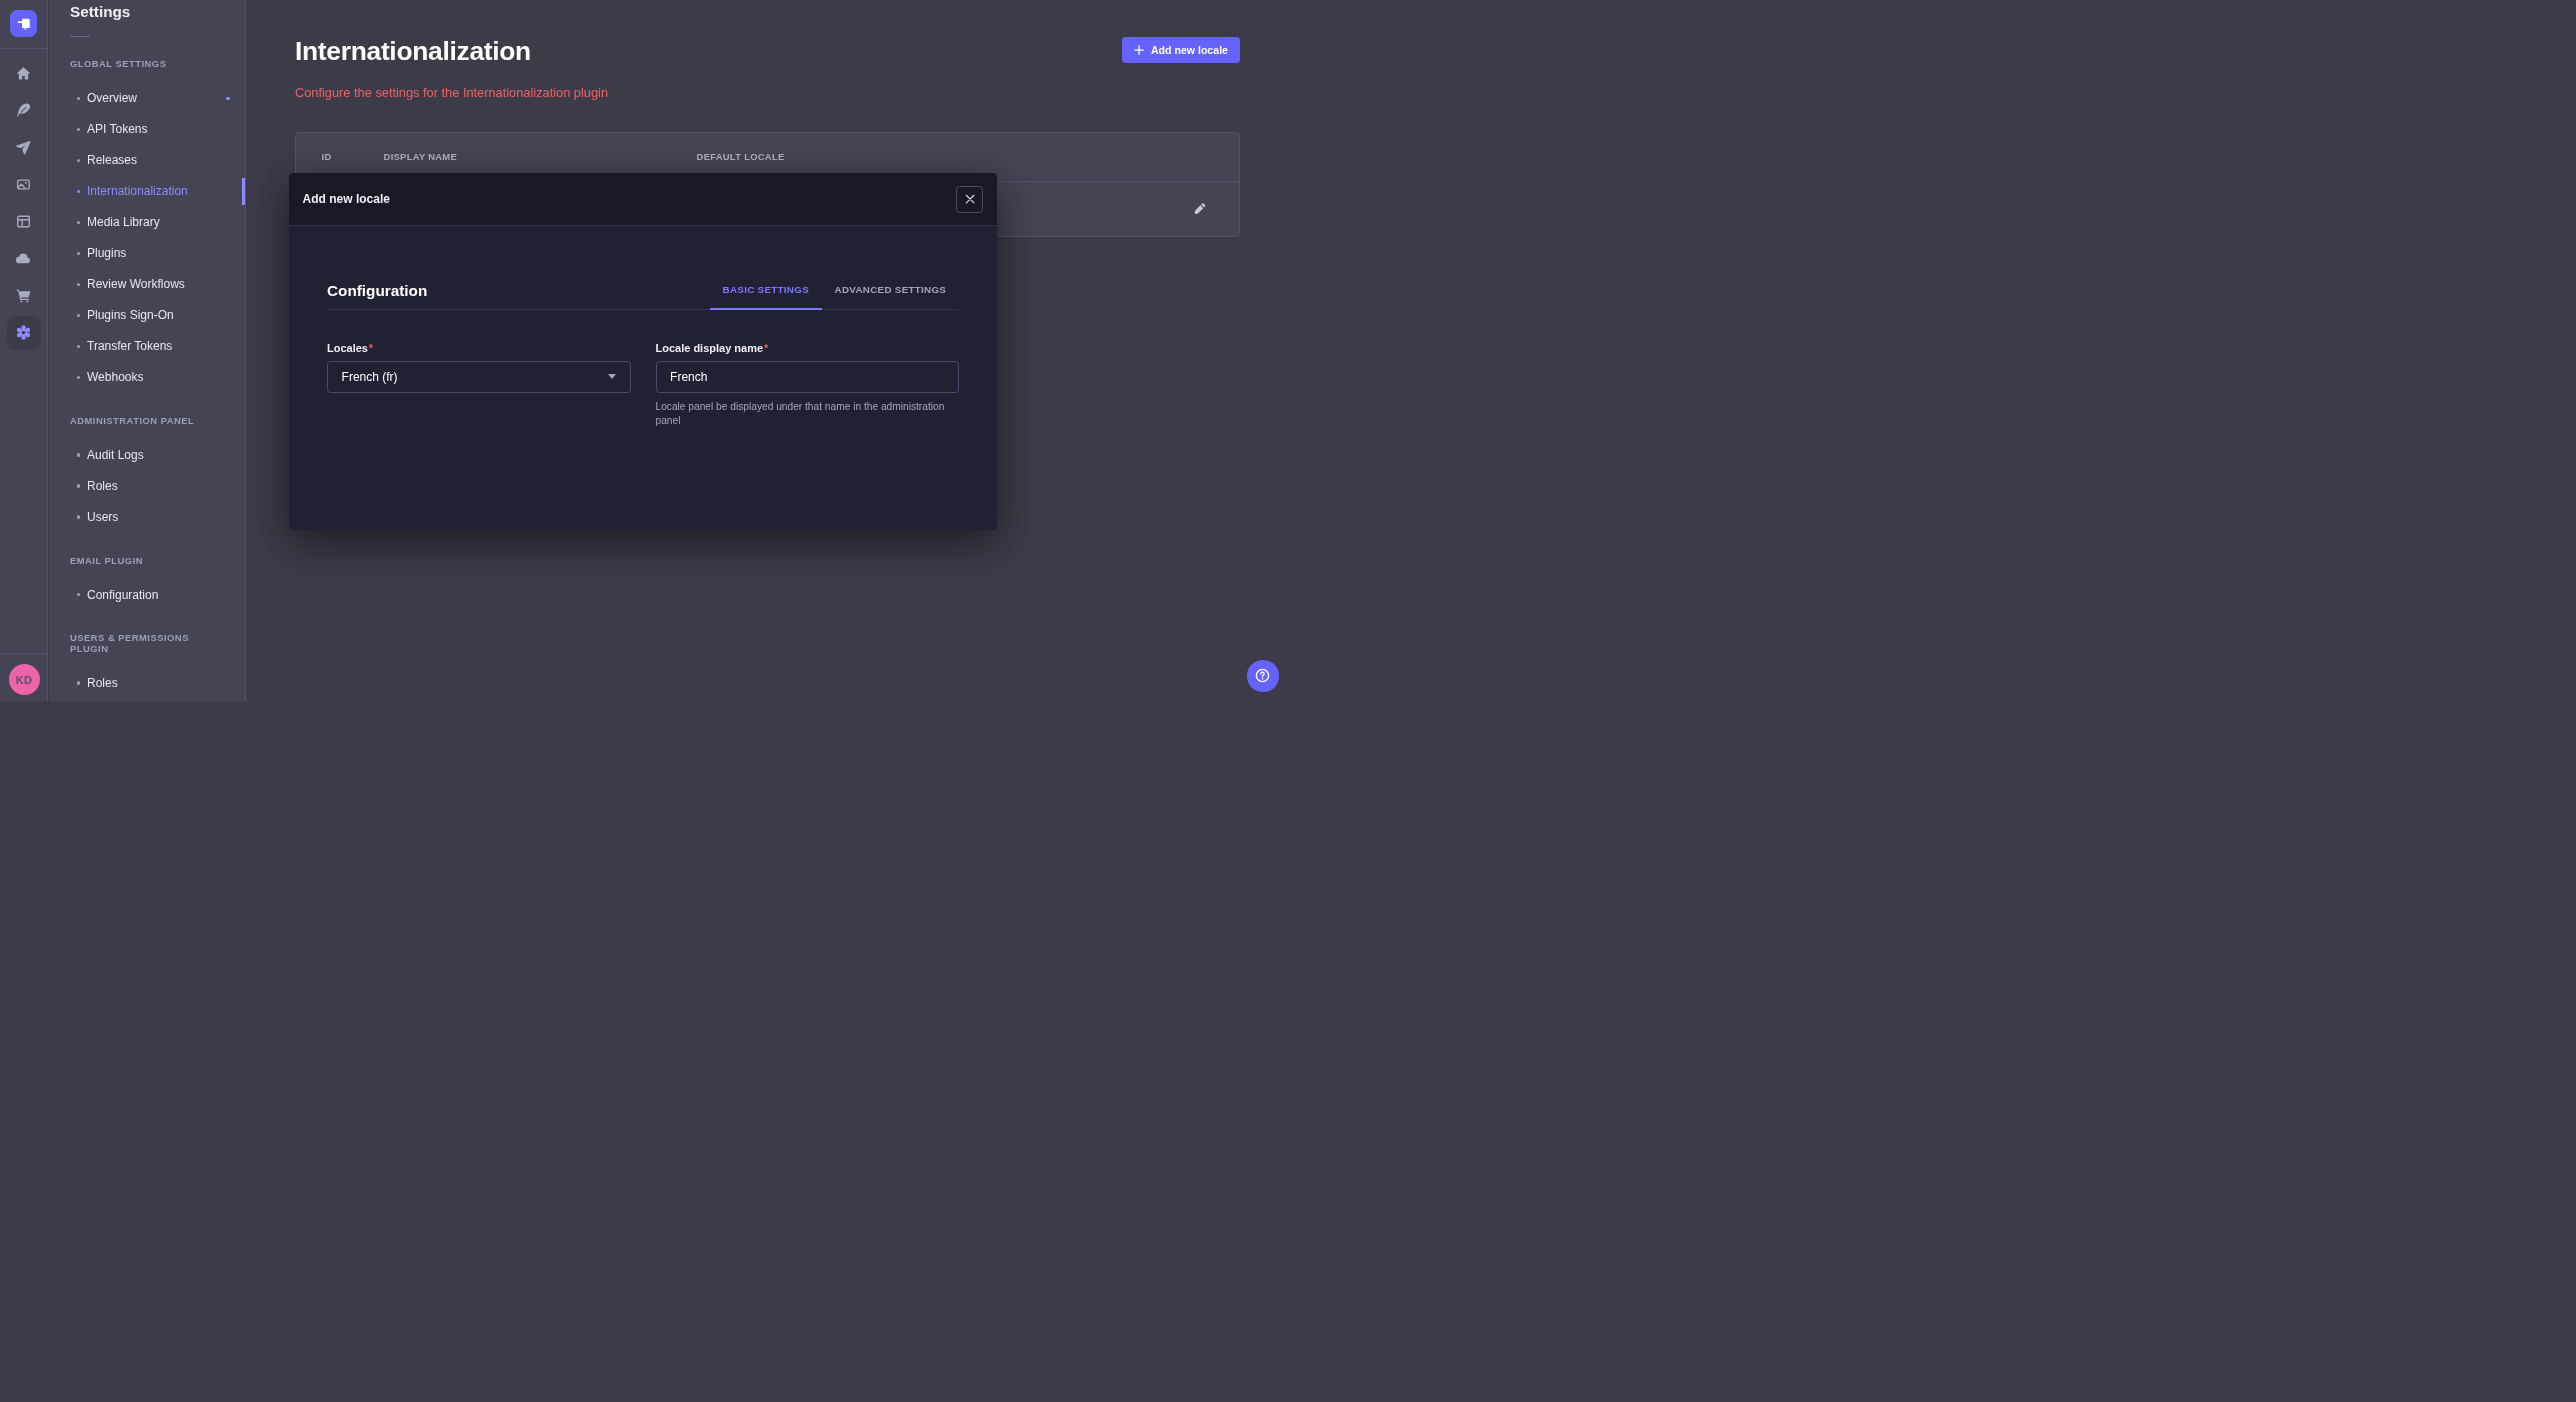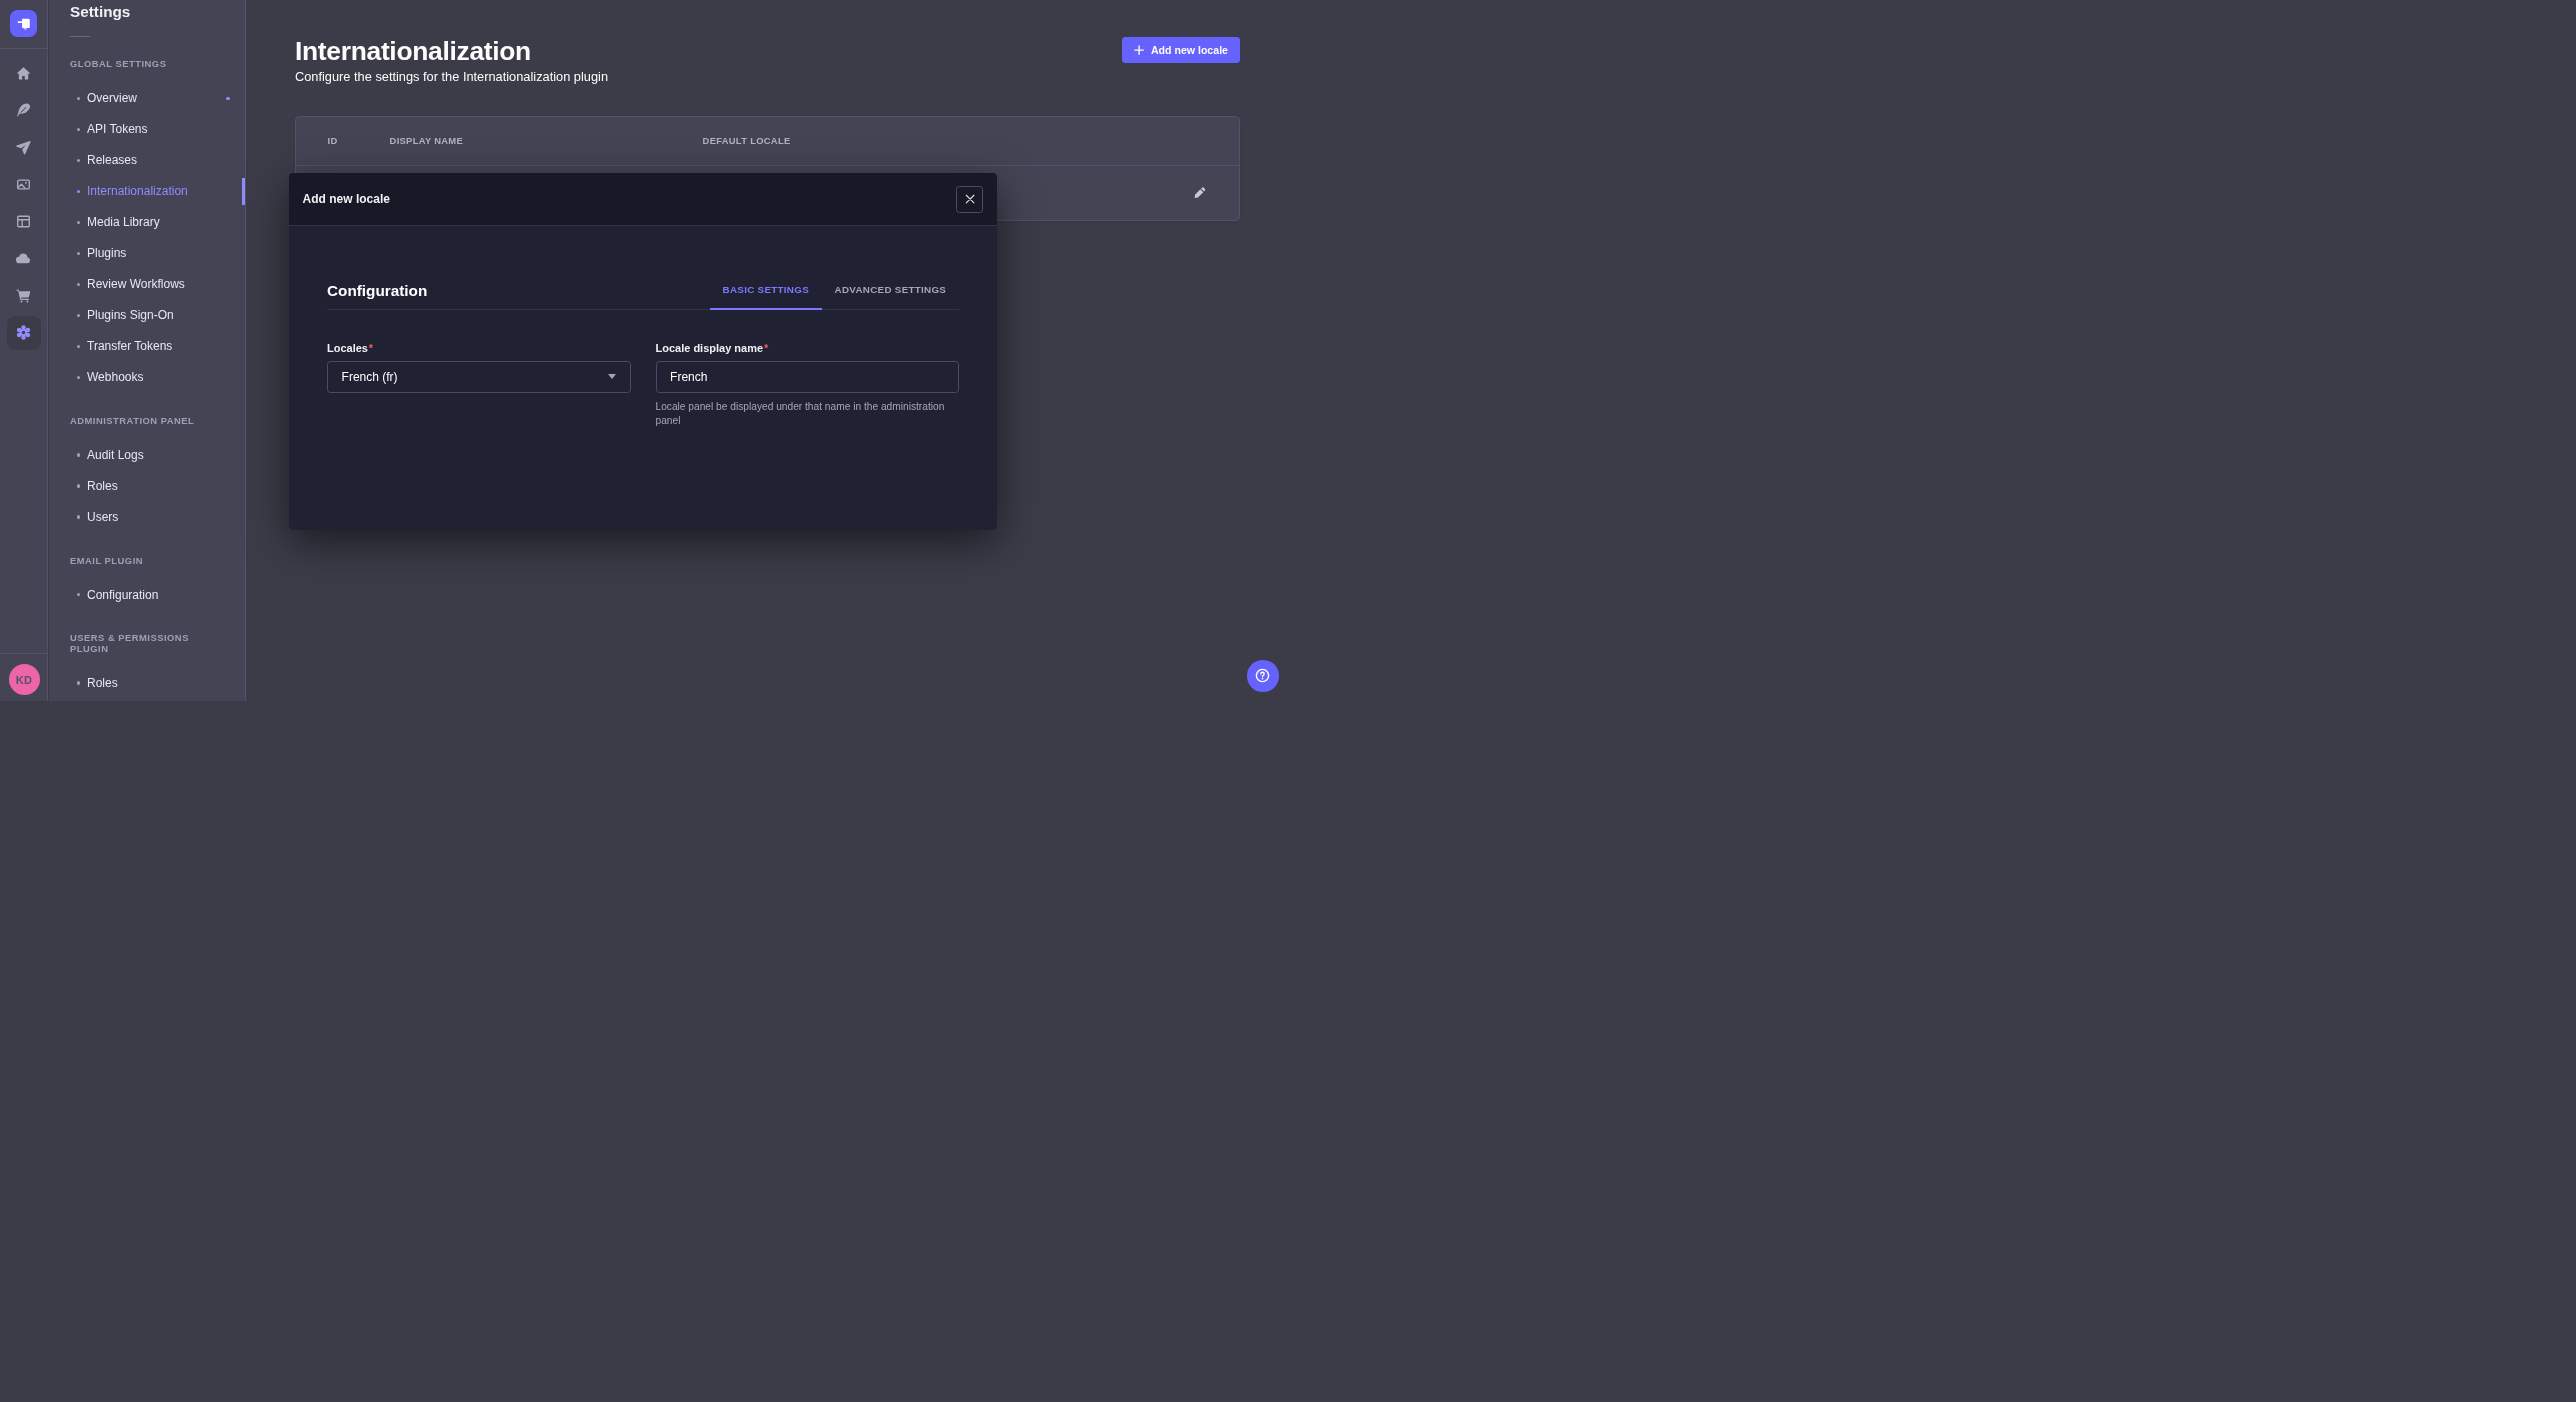--- a/index.html
+++ b/index.html
@@ -67,39 +67,39 @@
   }
   .nav-item .notif-dot {
     position:absolute; right:15.3px; top:13.6px; width:3.4px; height:3.4px; border-radius:50%;
     background:#7b79ff;
   }
 
   
   .content { position:absolute; left:246px; top:0; right:0; bottom:0; background:#181826; }
   .page-header { position:relative; padding:36px 48px 0 49px; }
   .page-title { font-size:26.4px; font-weight:700; letter-spacing:-0.3px; color:#ffffff; }
-  .page-subtitle { margin-top:2px; font-size:12.8px; color:#ffffff; }
+  .page-subtitle { margin-top:18px; font-size:12.8px; color:#ef4444; }
   .add-locale-btn {
     position:absolute; top:37px; right:48px; height:25.6px;
     display:flex; align-items:center; gap:6.8px; padding:0 12px;
     background:#4945ff; border:none; border-radius:3.4px; cursor:pointer;
     color:#fff; font-size:10.6px; font-weight:700; font-family:inherit;
   }
 
   .locale-panel {
     margin:31.5px 48px 0 49px; height:105px;
     background:#212134; border:0.9px solid #32324d; border-radius:4.3px;
     box-shadow:0 0.9px 3.4px rgba(0,0,0,.25);
   }
   .locale-table-header {
     display:grid; grid-template-columns:62px 313px 1fr 34px;
     align-items:center; height:49px; padding:0 25.6px;
     border-bottom:0.9px solid #32324d;
   }
-  .col-label { font-size:9.4px; font-weight:700; letter-spacing:0.3px; color:#a5a5ba;margin-left:6px; }
+  .col-label { font-size:9.4px; font-weight:700; letter-spacing:0.3px; color:#a5a5ba; }
   .locale-table-row {
     display:flex; align-items:center; justify-content:flex-end;
     height:54px; padding:0 32px;
   }
   .row-edit-btn { background:none; border:none; cursor:pointer; color:#c0c0ce; display:flex; }
 
   
   .screen-overlay {
     position:fixed; inset:0; background:rgba(246,246,252,0.17); z-index:40;
   }

